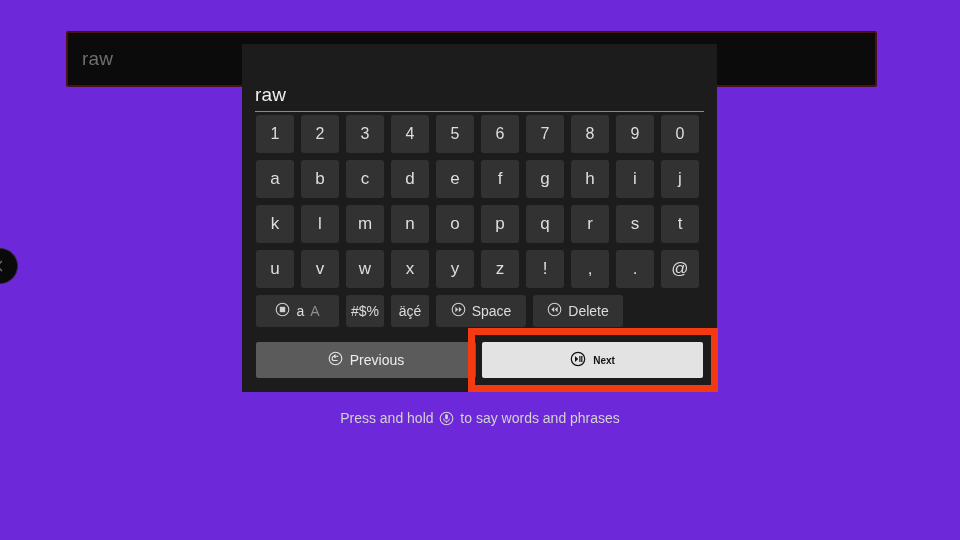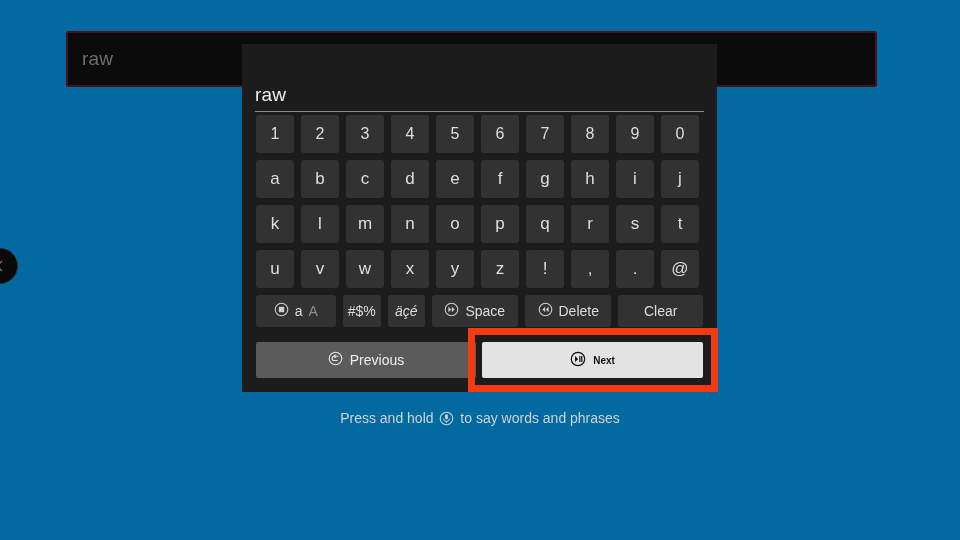--- a/index.html
+++ b/index.html
@@ -13,21 +13,21 @@
     overflow: hidden;
     font-family: "Liberation Sans", sans-serif;
     position: relative;
     color: #e8e8e8;
   }
 
   
   #screen {
     position: absolute;
     inset: 0;
-    background: #0369a1;
+    background: #6d28d9;
   }
 
   
   .edge-nav {
     position: absolute;
     left: -18px;
     top: 248px;
     width: 36px;
     height: 36px;
     border-radius: 50%;
@@ -131,21 +131,21 @@
     justify-content: center;
     gap: 6px;
     font-size: 14px;
     color: #dcdcdc;
     box-sizing: border-box;
     padding: 0 6px;
     user-select: none;
   }
   .key-shift { width: 83px; }
   .key-sym   { width: 38px; }
-  .key-acc   { width: 38px; font-style: italic; }
+  .key-acc   { width: 38px; }
   .key-space { width: 90px; text-align: right; }
   .key-del   { width: 90px; align-items: center; }
   .key-clear { width: 88px; }
 
   .key-shift .lab-a { color: #dcdcdc; }
   .key-shift .lab-A { color: #8d8d8d; }
 
   
   .kb-navrow {
     position: absolute;
@@ -318,21 +318,20 @@
           <span class="ico">
             <svg width="15" height="15" viewBox="0 0 15 15">
               <circle cx="7.5" cy="7.5" r="6.3" fill="none" stroke="#cfcfcf" stroke-width="1.1"></circle>
               <polygon points="10.6,4.8 7.8,7.5 10.6,10.2" fill="#cfcfcf"></polygon>
               <polygon points="7.2,4.8 4.4,7.5 7.2,10.2" fill="#cfcfcf"></polygon>
             </svg>
           </span>
           <span>Delete</span>
         </div>
 
-        <div class="key-fn key-clear">Clear</div>
       </div>
     </div>
 
     <div class="kb-navrow">
       <div class="btn-prev">
         <span class="ico">
           <svg width="15" height="15" viewBox="0 0 15 15">
             <circle cx="7.5" cy="7.5" r="6.3" fill="none" stroke="#e6e6e6" stroke-width="1.1"></circle>
             <path d="M10.3 5.3 H6.2 a2.1 2.1 0 0 0 0 4.2 H9.6" fill="none" stroke="#e6e6e6" stroke-width="1.1"></path>
             <polyline points="7.6,3.7 6.0,5.3 7.6,6.9" fill="none" stroke="#e6e6e6" stroke-width="1.1"></polyline>

